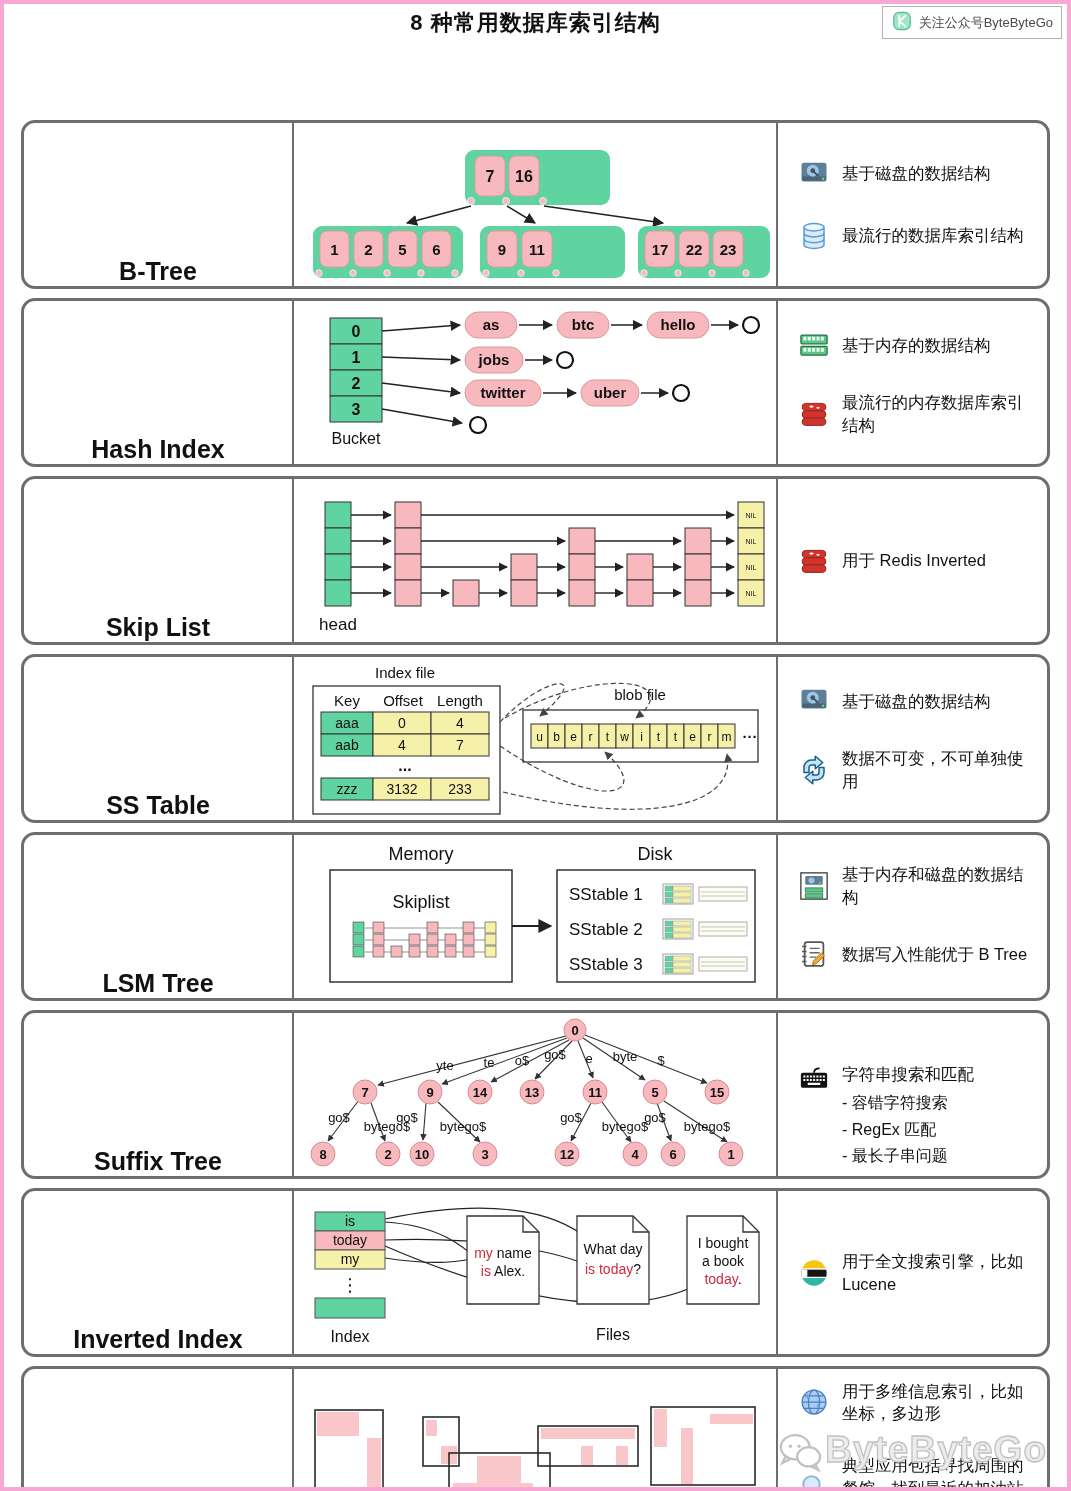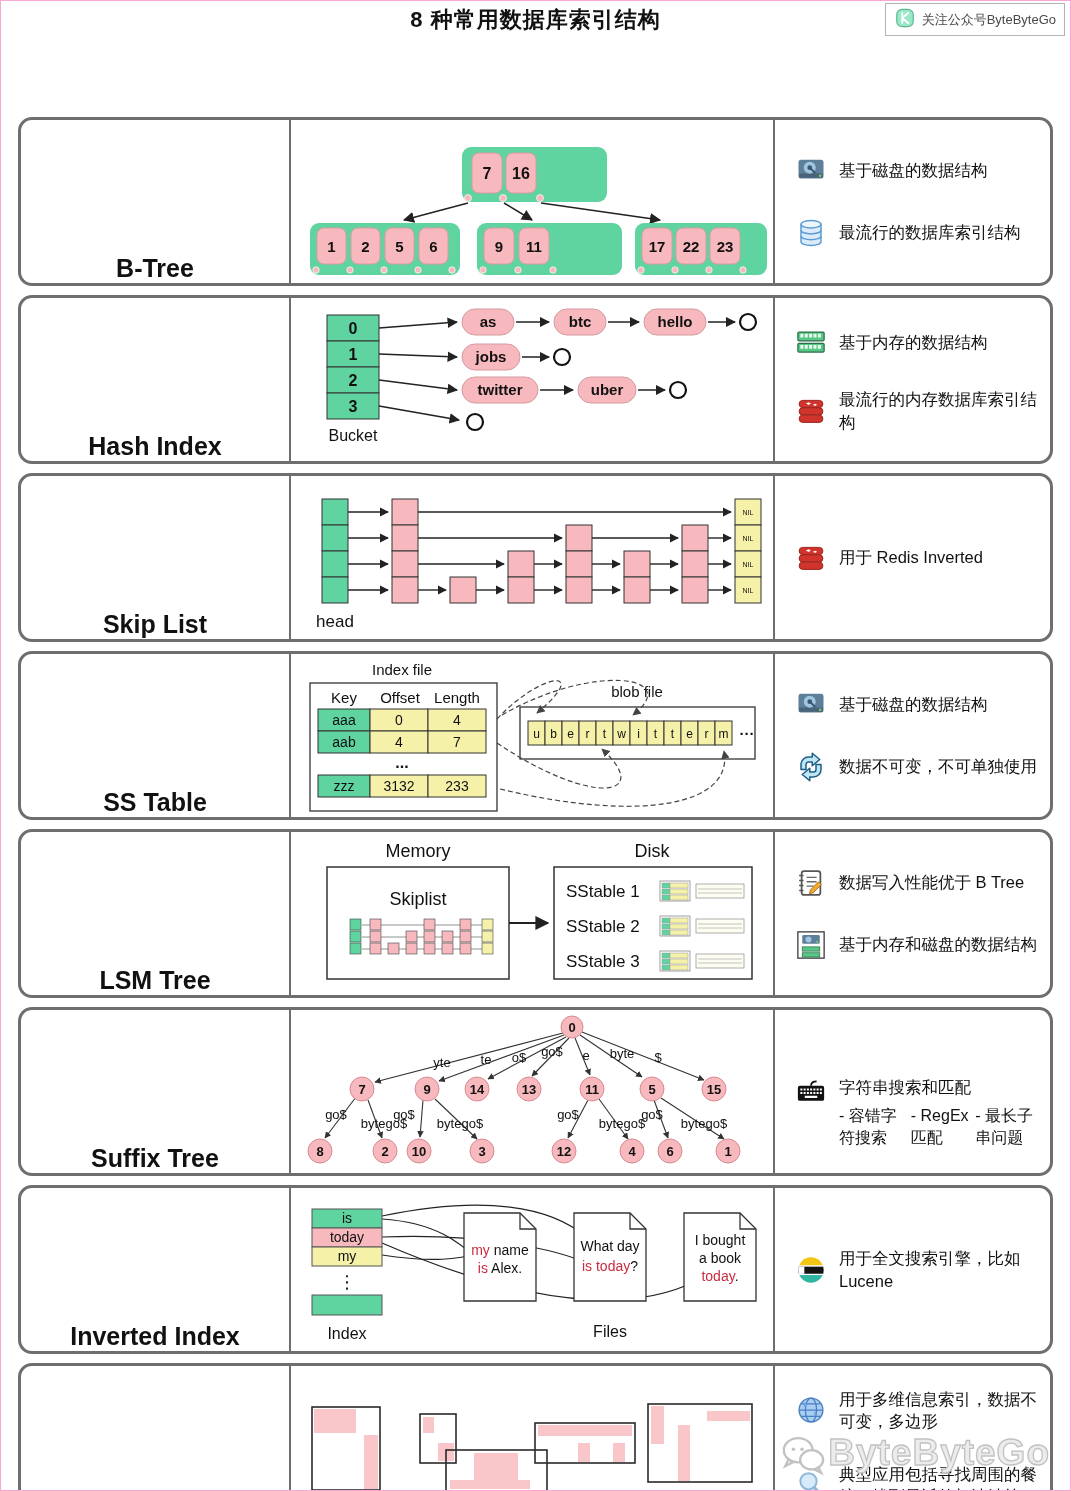--- a/index.html
+++ b/index.html
@@ -1,30 +1,30 @@
 <!DOCTYPE html>
 <html><head>
 <meta charset="utf-8">
 <title>8 种常用数据库索引结构</title>
 <style>
   html,body{margin:0;padding:0;background:#fff;}
-  .page{position:relative;width:1071px;height:1491px;background:#fff;border:1px solid #f9a8d4;
+  .page{position:relative;width:1071px;height:1491px;background:#fff;border:4px solid #f9a8d4;
         font-family:"Liberation Sans",sans-serif;color:#111;overflow:hidden;box-sizing:border-box;}
   .title{position:absolute;top:4px;left:0;width:100%;text-align:center;font-size:22px;font-weight:bold;letter-spacing:1px;}
   .badge{position:absolute;top:2px;right:5px;display:flex;align-items:center;gap:6px;
          border:1px solid #b3b3b3;background:#fff;padding:3px 8px;font-size:13px;color:#4a4a4a;}
   .rows{position:absolute;top:116px;left:17px;right:17px;display:flex;flex-direction:column;gap:9px;}
   .row{height:163px;border:3px solid #6e6e6e;border-radius:14px;background:#fff;display:flex;overflow:hidden;}
   .cell-label{width:268px;flex:none;border-right:2px solid #6e6e6e;display:flex;align-items:flex-end;justify-content:center;}
   .cell-label h2{margin:0;font-size:25px;font-weight:bold;}
   .cell-diagram{width:482px;flex:none;border-right:2px solid #6e6e6e;display:flex;align-items:center;justify-content:center;}
   .cell-info{flex:1;display:flex;flex-direction:column;justify-content:center;gap:30px;padding:6px 8px 6px 20px;}
   .info-item{display:flex;align-items:center;gap:12px;font-size:16.5px;line-height:1.35;}
   .info-item .ic{flex:none;width:32px;height:32px;display:flex;align-items:center;justify-content:center;}
-  .bullets{margin-top:7px;display:flex;flex-direction:row;gap:5px;font-size:16px;}
+  .bullets{margin-top:7px;display:flex;flex-direction:column;gap:5px;font-size:16px;}
   .align-top{align-items:flex-start;margin-top:41px;}
   svg text{font-family:"Liberation Sans",sans-serif;fill:#111;}
   .watermark{position:absolute;right:20px;bottom:8px;display:flex;align-items:flex-start;gap:2px;z-index:9;}
   .watermark .wm-text{font-size:37px;font-weight:bold;color:#ececec;-webkit-text-stroke:1.3px #c2c2c2;letter-spacing:1px;}
 </style>
 </head>
 <body>
 
 <div class="page">
 
@@ -519,49 +519,49 @@
             <rect x="404" y="121" width="48" height="14" fill="#fdfdf2" stroke="#999" stroke-width="0.8"></rect>
               <line x1="406" y1="126" x2="450" y2="126" stroke="#aaa" stroke-width="0.7"></line>
               <line x1="406" y1="130" x2="450" y2="130" stroke="#aaa" stroke-width="0.7"></line>
           </g>
         </svg>
       </div>
       <div class="cell-info">
         <div class="info-item">
           <span class="ic">
             <svg viewBox="0 0 24 24" width="30" height="30">
+                <rect x="1.5" y="1.5" width="21" height="21" fill="#fff" stroke="#333"></rect>
+                <rect x="5" y="4" width="14" height="7" rx="1" fill="#5d7f99"></rect>
+                <circle cx="10" cy="7.5" r="2.4" fill="#9fc6e0"></circle>
+                <circle cx="17" cy="9.4" r="0.8" fill="#7ed957"></circle>
+                <rect x="5" y="13.5" width="14" height="3.4" fill="#57c785" stroke="#2c6e49" stroke-width="0.6"></rect>
+                <rect x="5" y="18.2" width="14" height="3.4" fill="#57c785" stroke="#2c6e49" stroke-width="0.6"></rect>
+              </svg>
+          </span>
+          <span class="txt">基于内存和磁盘的数据结构</span>
+        </div>
+        <div class="info-item">
+          <span class="ic">
+            <svg viewBox="0 0 24 24" width="30" height="30">
                 <rect x="4.5" y="2.5" width="15" height="19" rx="2" fill="#fff" stroke="#555" stroke-width="1.4"></rect>
                 <g stroke="#555" stroke-width="1.2">
                   <line x1="2.5" y1="6" x2="6" y2="6"></line>
                   <line x1="2.5" y1="10" x2="6" y2="10"></line>
                   <line x1="2.5" y1="14" x2="6" y2="14"></line>
                   <line x1="2.5" y1="18" x2="6" y2="18"></line>
                 </g>
                 <g stroke="#666" stroke-width="1.1">
                   <line x1="8.5" y1="7.5" x2="16.5" y2="7.5"></line>
                   <line x1="8.5" y1="11" x2="16.5" y2="11"></line>
                   <line x1="8.5" y1="14.5" x2="14" y2="14.5"></line>
                 </g>
                 <path d="M11.5,17.5 l6.5,-6.5 2.3,2.3 -6.5,6.5 -3,0.7 z" fill="#f0a830" stroke="#b27a1e" stroke-width="0.8"></path>
               </svg>
           </span>
           <span class="txt">数据写入性能优于 B Tree</span>
-        </div>
-        <div class="info-item">
-          <span class="ic">
-            <svg viewBox="0 0 24 24" width="30" height="30">
-                <rect x="1.5" y="1.5" width="21" height="21" fill="#fff" stroke="#333"></rect>
-                <rect x="5" y="4" width="14" height="7" rx="1" fill="#5d7f99"></rect>
-                <circle cx="10" cy="7.5" r="2.4" fill="#9fc6e0"></circle>
-                <circle cx="17" cy="9.4" r="0.8" fill="#7ed957"></circle>
-                <rect x="5" y="13.5" width="14" height="3.4" fill="#57c785" stroke="#2c6e49" stroke-width="0.6"></rect>
-                <rect x="5" y="18.2" width="14" height="3.4" fill="#57c785" stroke="#2c6e49" stroke-width="0.6"></rect>
-              </svg>
-          </span>
-          <span class="txt">基于内存和磁盘的数据结构</span>
         </div>
       </div>
     </section>
 
     <section class="row">
       <div class="cell-label">
         <h2>Suffix Tree</h2>
       </div>
       <div class="cell-diagram">
         <svg width="480" height="161" viewBox="0 0 480 161">
@@ -783,21 +783,21 @@
         <div class="info-item">
           <span class="ic">
             <svg viewBox="0 0 24 24" width="30" height="30">
                 <circle cx="12" cy="12" r="9.5" fill="#aacdf2" stroke="#4a7fc1" stroke-width="1.1"></circle>
                 <ellipse cx="12" cy="12" rx="4.5" ry="9.5" fill="none" stroke="#4a7fc1" stroke-width="1"></ellipse>
                 <path d="M2.8,12 h18.4 M4.3,7 h15.4 M4.3,17 h15.4" stroke="#4a7fc1" stroke-width="1" fill="none"></path>
                 <path d="M6.5,5.5 q3,1.5 1.5,4 q-2.5,1 -1.5,-4" fill="#6ea3dd"></path>
                 <path d="M15,13 q2.5,1 1,3.5 q-2.5,0.5 -1,-3.5" fill="#6ea3dd"></path>
               </svg>
           </span>
-          <span class="txt">用于多维信息索引，数据不可变，多边形</span>
+          <span class="txt">用于多维信息索引，比如坐标，多边形</span>
         </div>
         <div class="info-item">
           <span class="ic">
             <svg viewBox="0 0 24 24" width="30" height="30">
                 <circle cx="10" cy="9" r="6.5" fill="#d8ebfa" stroke="#8fb8d8" stroke-width="1.6"></circle>
                 <line x1="14.6" y1="14" x2="21" y2="21" stroke="#8fb8d8" stroke-width="2.6" stroke-linecap="round"></line>
               </svg>
           </span>
           <span class="txt">典型应用包括寻找周围的餐馆，找到最近的加油站等</span>
         </div>

